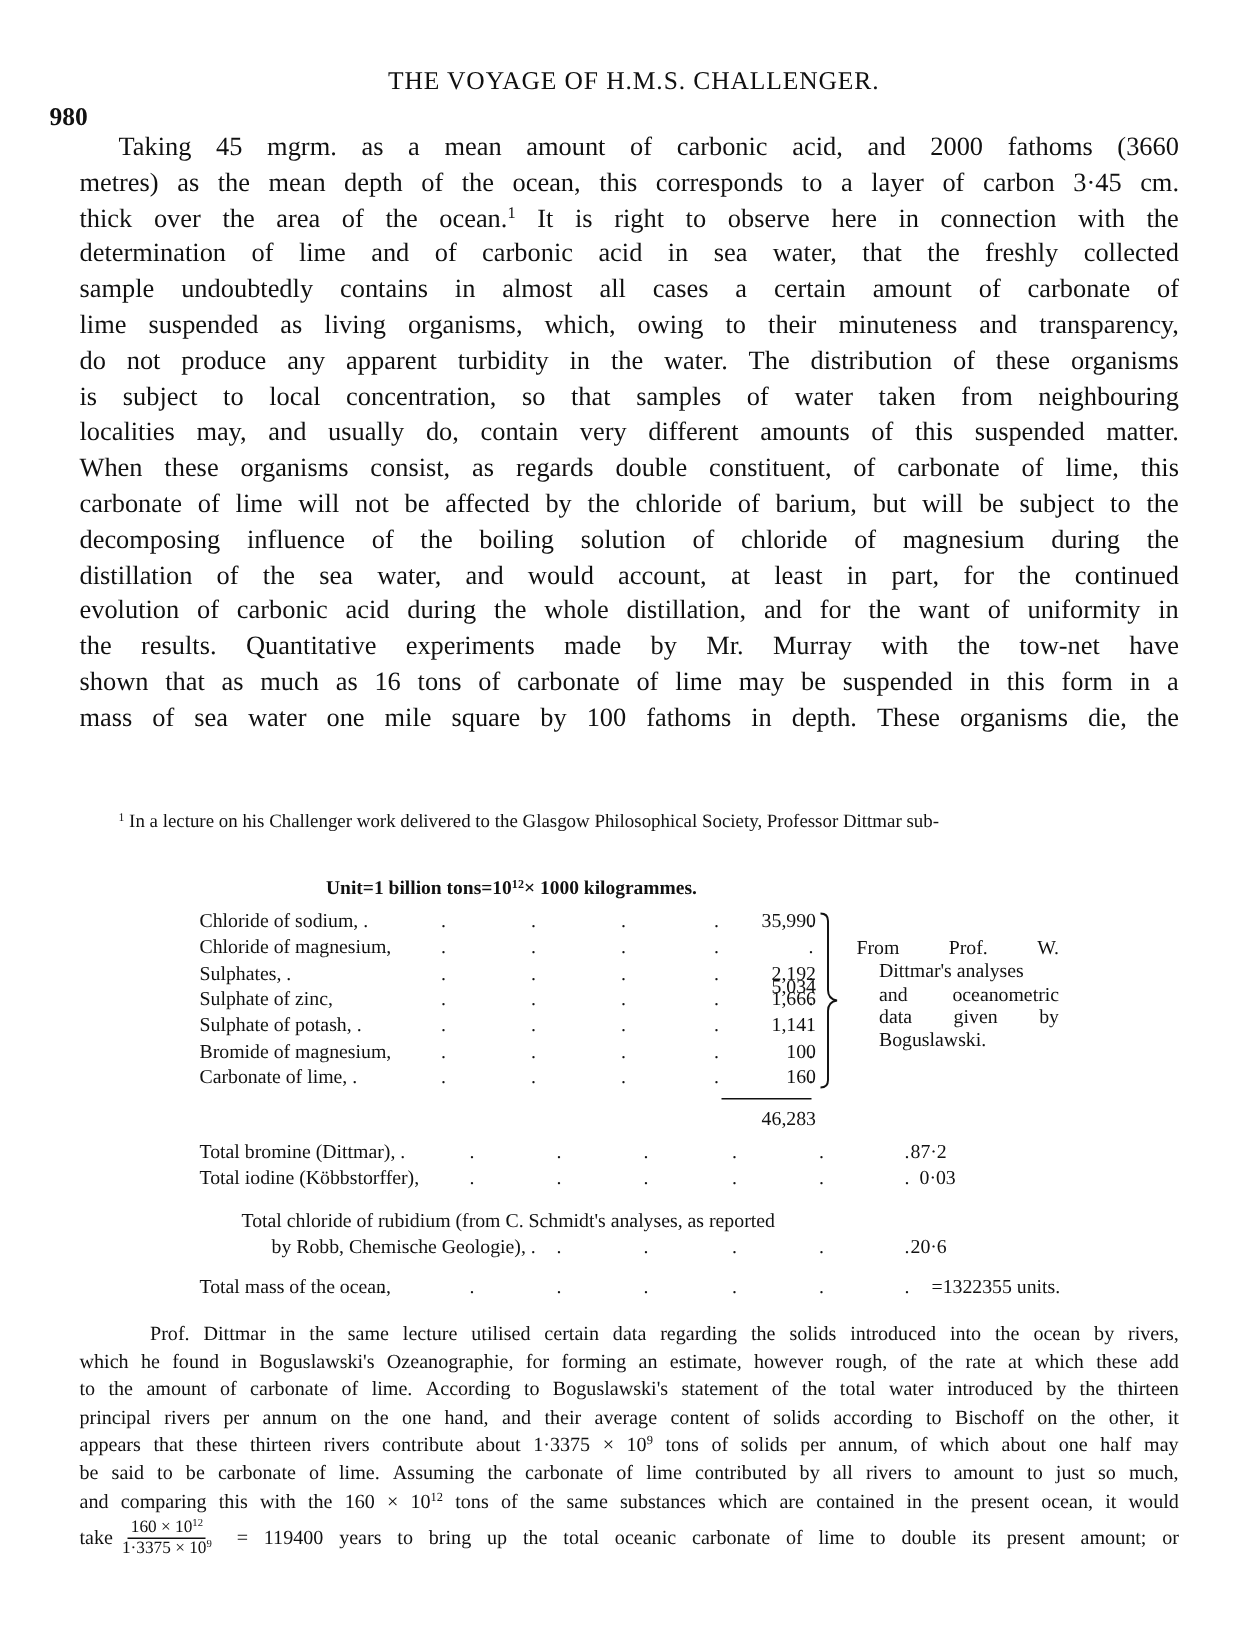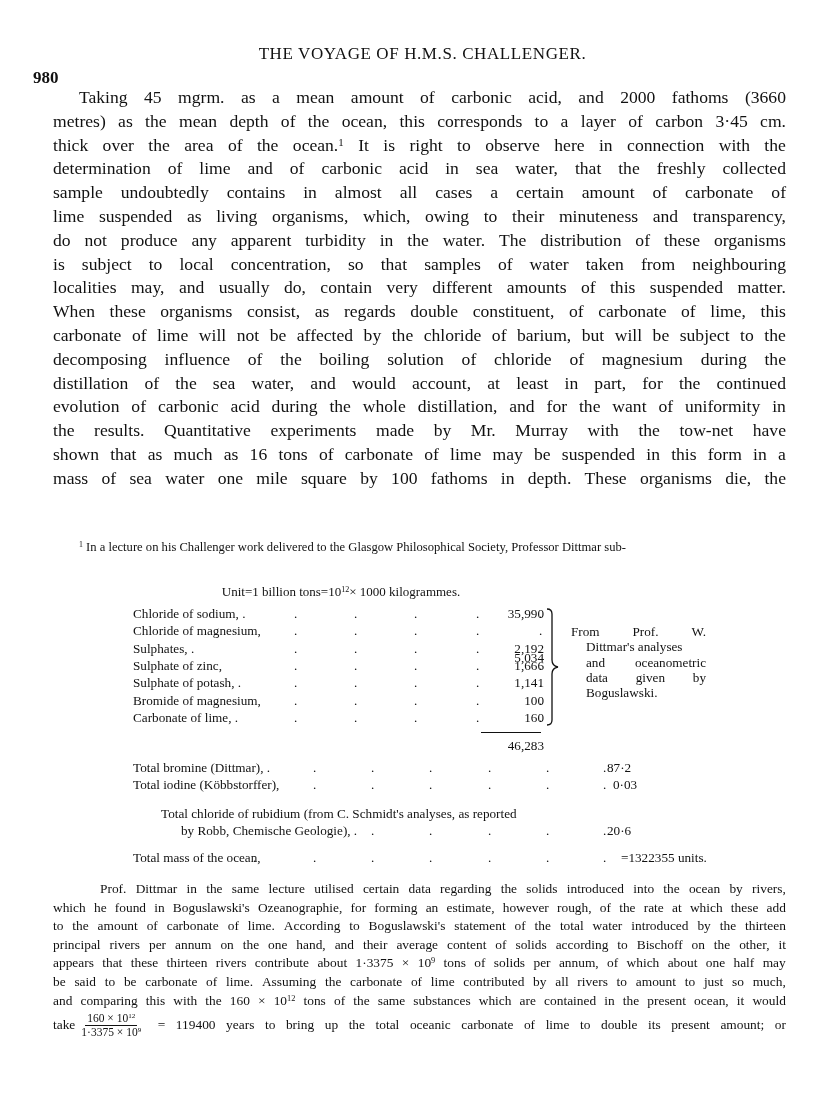--- a/index.html
+++ b/index.html
@@ -6,21 +6,21 @@
   body { width: 825px; height: 1100px; position: relative; overflow: hidden;
          font-family: "Liberation Serif", "DejaVu Serif", serif; color: #111; }
   .abs { position: absolute; }
   .running-head { top: 44px; left: 0; width: 825px; height: 22px; font-size: 17px; }
   .page-num { position: absolute; left: 33px; top: 0; font-weight: bold; margin-top: 24px; }
   .head-title { position: absolute; left: 0; width: 825px; text-align: center; top: 0; letter-spacing: 0.6px; padding-left: 20px; box-sizing: border-box;}
   .body-text { left: 53px; width: 733px; top: 86px; font-size: 17.6px; line-height: 23.8px; text-align: justify; }
   .body-line { height: 23.8px; display: flex; justify-content: space-between; white-space: nowrap; }
   .fn { left: 53px; width: 733px; top: 540px; font-size: 12.6px; line-height: 15.5px; }
   .fn-line { display: flex; justify-content: space-between; white-space: nowrap; }
-  .unit-line { top: 584px; left: 0; width: 682px; text-align: center; font-size: 13px; }
+  .unit-line { top: 584px; left: 0; width: 682px; text-align: center; font-size: 13px; font-weight: bold; }
   sup { font-size: 0.62em; vertical-align: 0.5em; line-height: 0; }
   .table { top: 606px; left: 133px; font-size: 13.2px; }
   .trow { position: absolute; left: 0; height: 17px; white-space: nowrap; }
   .tlabel { position: absolute; left: 0; }
   .tdot { position: absolute; }
   .tval { position: absolute; text-align: right; width: 70px; }
   .rule { position: absolute; border-top: 1.4px solid #111; }
   .brace { position: absolute; }
   .brace-note { position: absolute; font-size: 13.2px; line-height: 15.3px; }
   .totals { top: 760px; left: 133px; font-size: 13.2px; }

